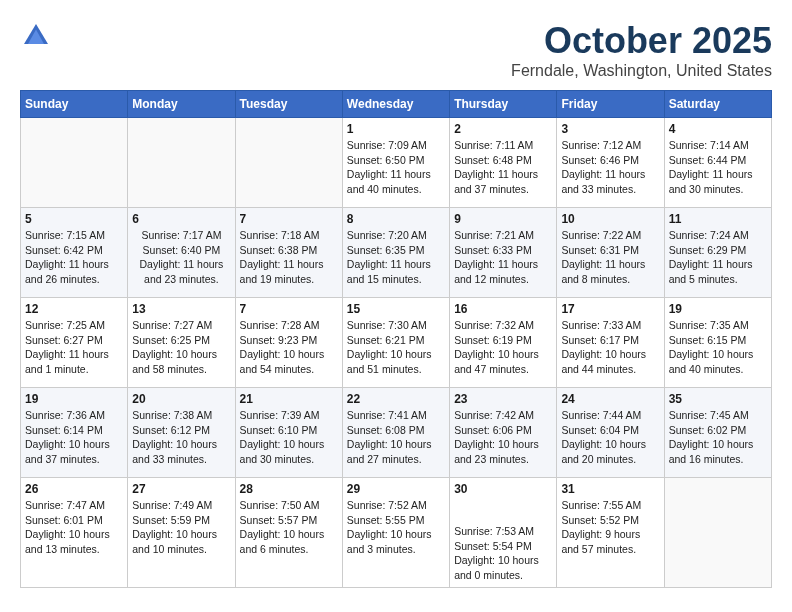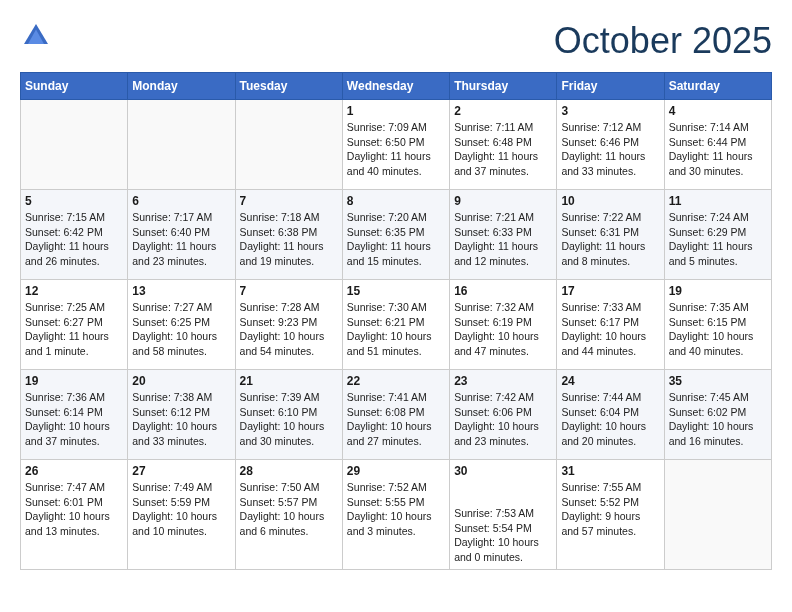--- a/index.html
+++ b/index.html
@@ -33,21 +33,21 @@
     .logo-icon {
       width: 32px;
       height: 32px;
     }
     .title-block {
       text-align: right;
     }
     .title-block h1 {
       font-size: 36px;
       color: #1a3a5c;
-      font-weight: normal;
+      font-weight: bold;
     }
     .title-block h2 {
       font-size: 16px;
       color: #444;
       font-weight: normal;
     }
     table {
       width: 100%;
       border-collapse: collapse;
       font-size: 11px;
@@ -92,20 +92,21 @@
 
 <div class="header">
   <div class="logo">
     <svg class="logo-icon" viewBox="0 0 40 40">
       <polygon points="20,5 35,30 5,30" fill="#3a6bc4"></polygon>
       <polygon points="20,12 30,30 10,30" fill="#5a8be4"></polygon>
     </svg>
   </div>
   <div class="title-block">
     <h1>October 2025</h1>
+    <h2>Ferndale, Washington, United States</h2>
   </div>
 </div>
 
 <table>
   <thead>
     <tr>
     <th>Sunday</th>
         <th>Monday</th>
         <th>Tuesday</th>
         <th>Wednesday</th>
@@ -151,21 +152,21 @@
       <tr>
         <td>
           <div class="day-num">5</div>
           <div class="day-detail" style="white-space: pre-line;">Sunrise: 7:15 AM
 Sunset: 6:42 PM
 Daylight: 11 hours
 and 26 minutes.</div>
         </td>
         <td>
           <div class="day-num">6</div>
-          <div class="day-detail" style="white-space: pre-line;">Sunrise: 7:17 AM
+          <div class="day-detail" style="white-space: pre-line; text-align: center;">Sunrise: 7:17 AM
 Sunset: 6:40 PM
 Daylight: 11 hours
 and 23 minutes.</div>
         </td>
         <td>
           <div class="day-num">7</div>
           <div class="day-detail" style="white-space: pre-line;">Sunrise: 7:18 AM
 Sunset: 6:38 PM
 Daylight: 11 hours
 and 19 minutes.</div>

